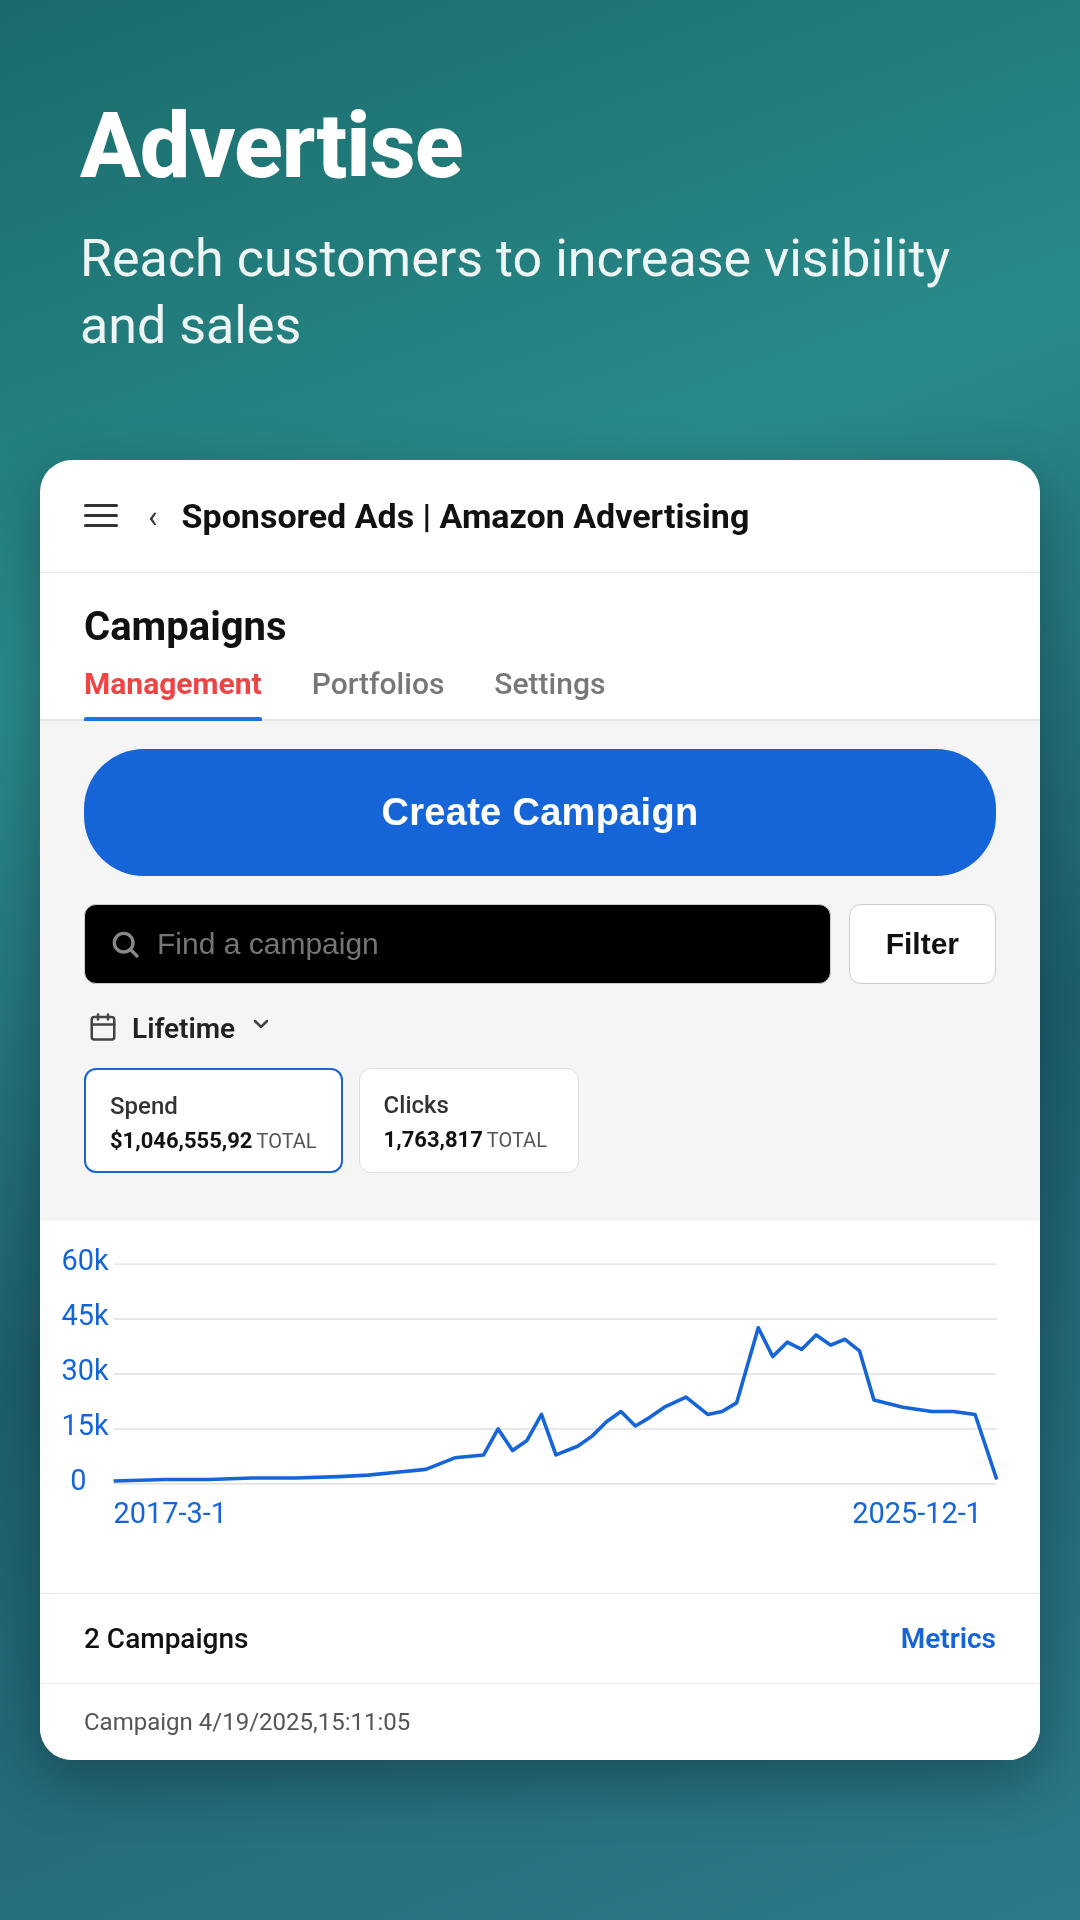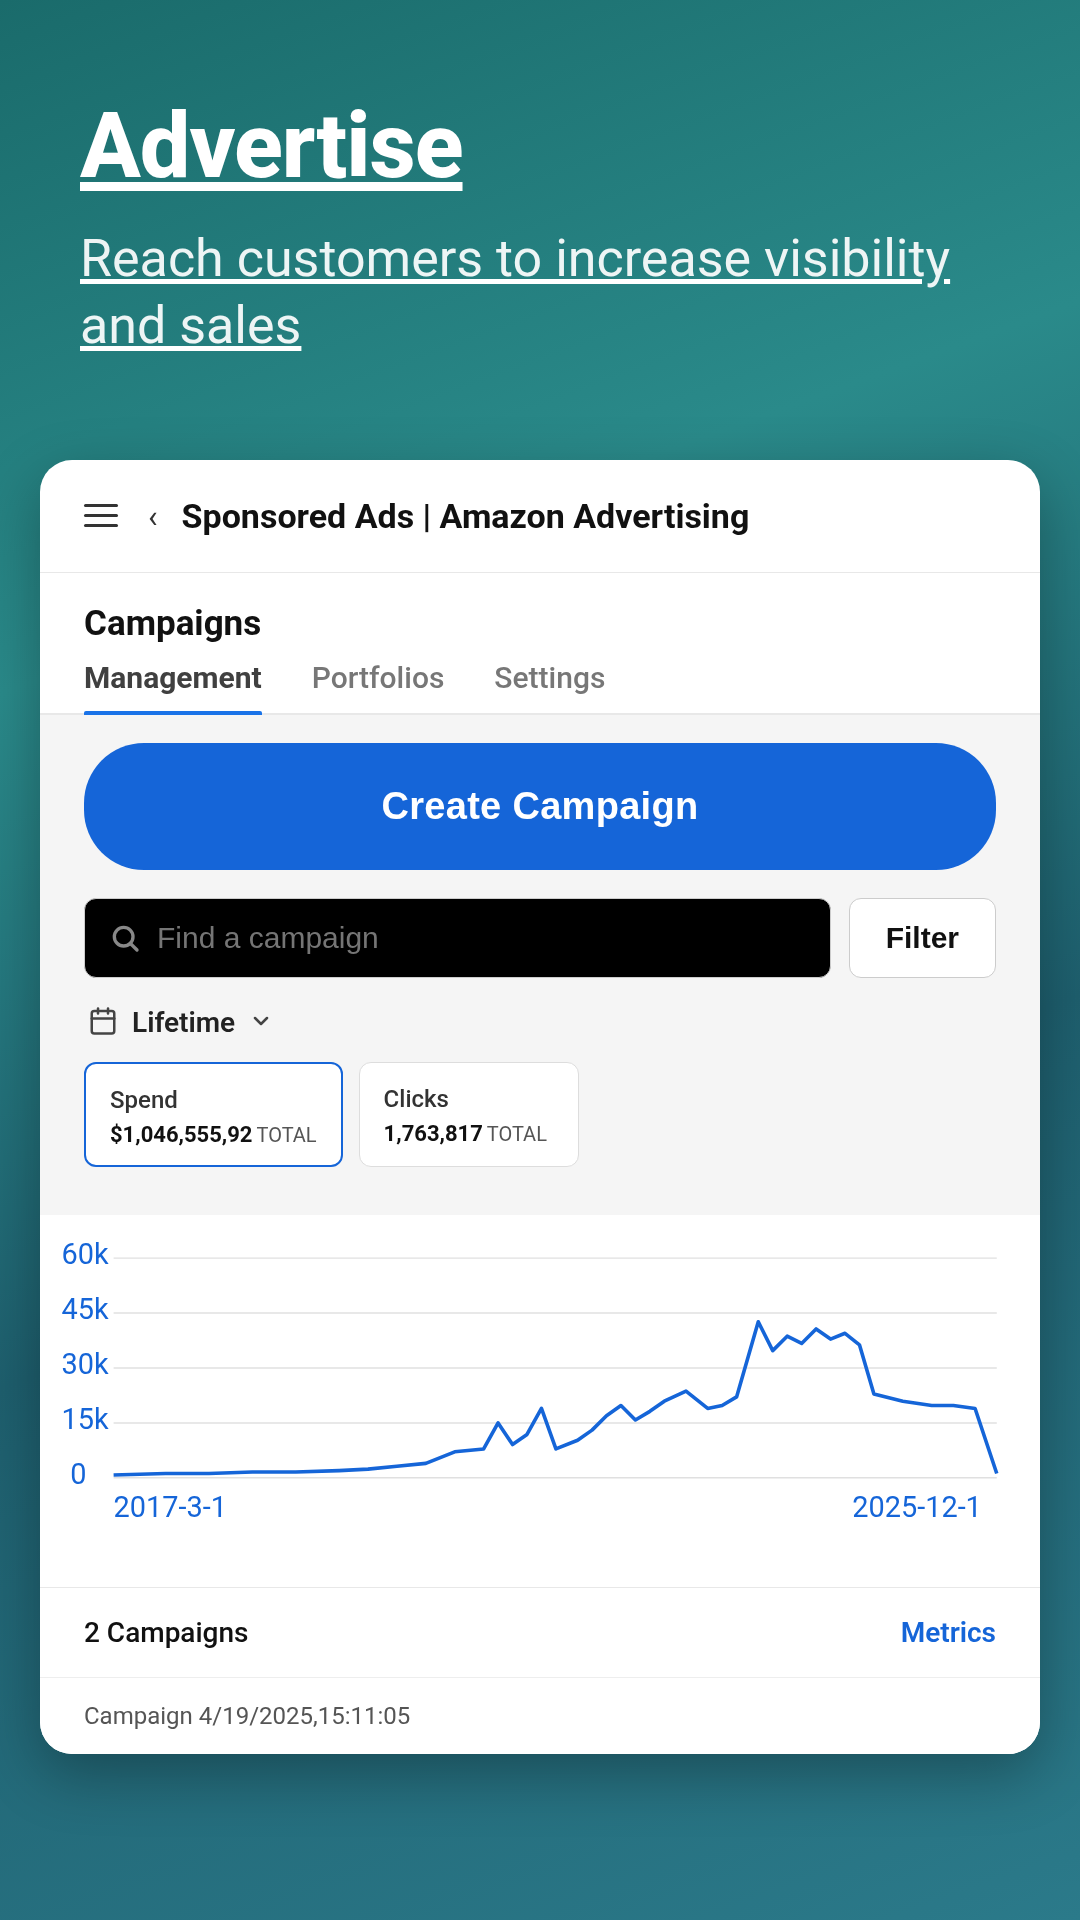--- a/index.html
+++ b/index.html
@@ -9,21 +9,20 @@
       width: 1080px;
       height: 1920px;
       font-family: -apple-system, BlinkMacSystemFont, 'Segoe UI', Roboto, sans-serif;
       background: linear-gradient(160deg, #1a6b6b 0%, #2a8a8a 30%, #1e5f6e 60%, #2b7a8a 100%);
       overflow: hidden;
     }
 
     .hero-section {
       padding: 100px 80px 60px 80px;
       color: white;
-      text-decoration: underline;
     }
 
     .hero-title {
       font-size: 90px;
       font-weight: 800;
       line-height: 1.05;
       margin-bottom: 30px;
       letter-spacing: -1px;
     }
 
@@ -74,21 +73,21 @@
 
     .header-title {
       font-size: 34px;
       font-weight: 700;
       color: #111;
       margin-left: 4px;
     }
 
     .campaigns-label {
       padding: 30px 44px 0 44px;
-      font-size: 35px;
+      font-size: 40px;
       font-weight: 700;
       color: #111;
     }
 
     .tabs-row {
       display: flex;
       padding: 0 44px;
       margin-top: 16px;
       border-bottom: 2px solid #e8e8e8;
       gap: 50px;
@@ -97,21 +96,21 @@
     .tab-item {
       font-size: 30px;
       padding-bottom: 18px;
       cursor: pointer;
       color: #777;
       font-weight: 500;
       position: relative;
     }
 
     .tab-item.active {
-      color: #404040;
+      color: #ef4444;
       font-weight: 700;
     }
 
     .tab-item.active::after {
       content: '';
       position: absolute;
       bottom: -2px;
       left: 0;
       right: 0;
       height: 4px;
@@ -175,21 +174,21 @@
       padding: 22px 36px;
       font-size: 30px;
       font-weight: 700;
       color: #111;
       cursor: pointer;
       white-space: nowrap;
     }
 
     .lifetime-row {
       display: flex;
-      align-items: center;
+      align-items: flex-start;
       gap: 14px;
       margin-bottom: 22px;
       padding: 0 4px;
     }
 
     .lifetime-text {
       font-size: 28px;
       font-weight: 600;
       color: #222;
     }

